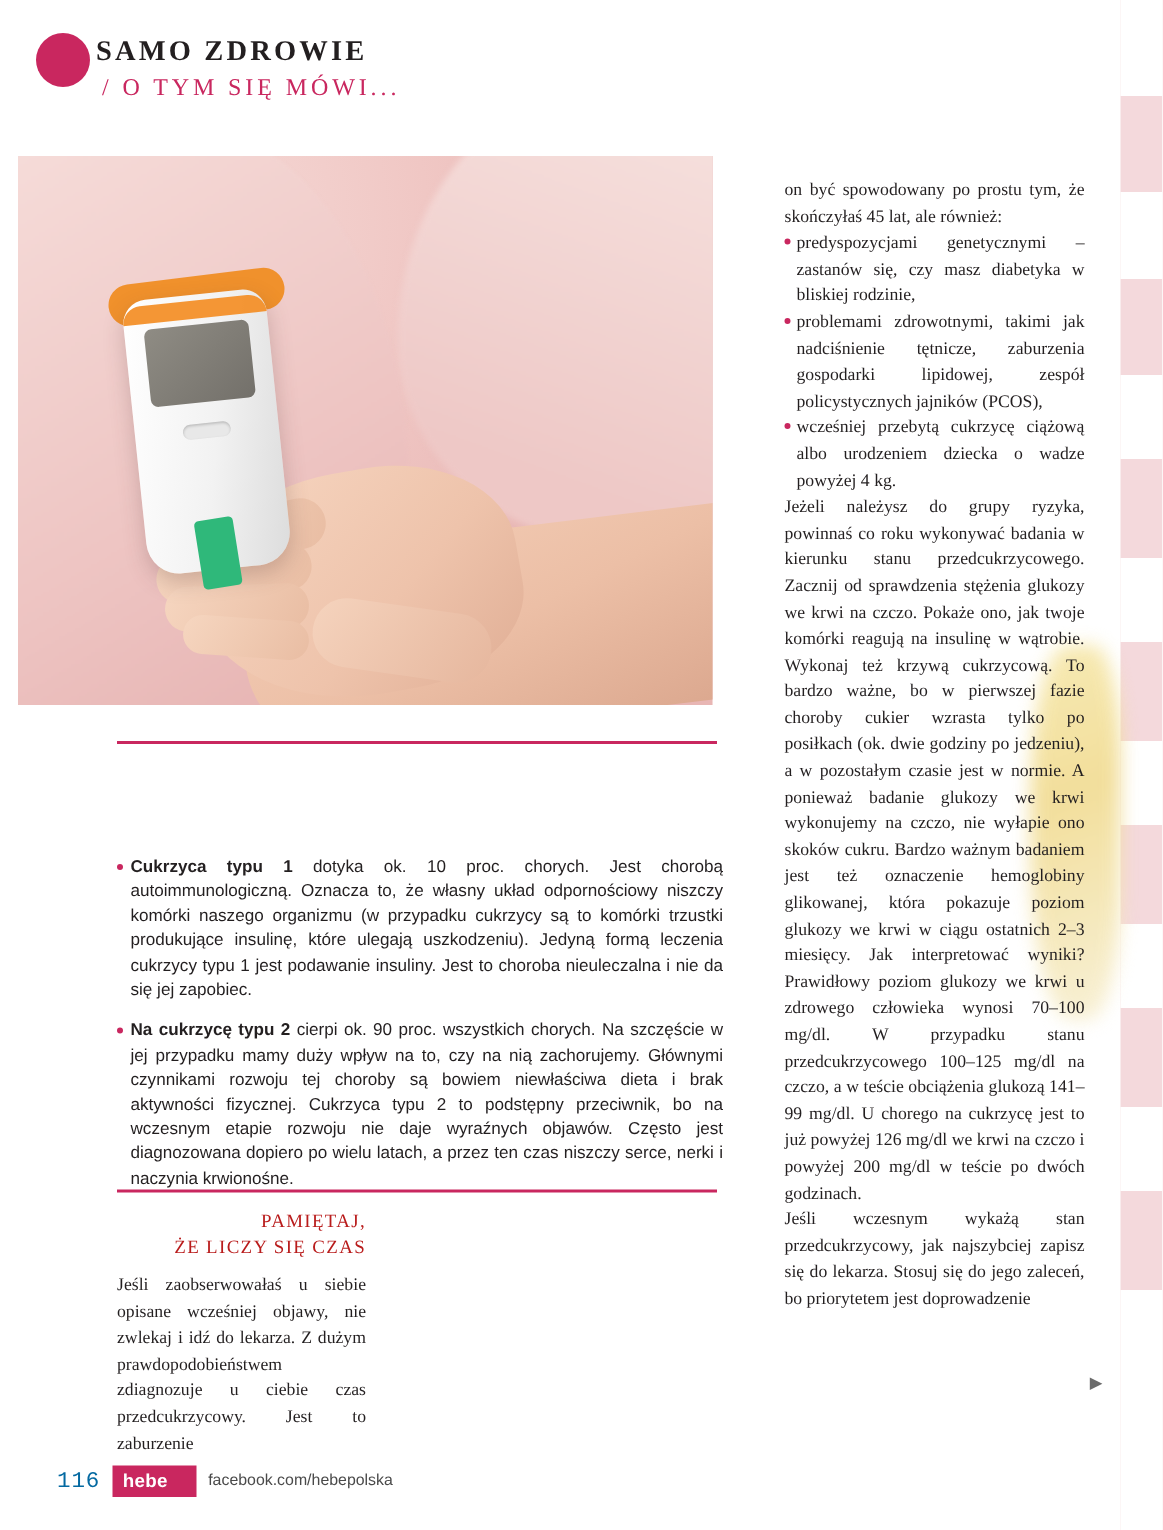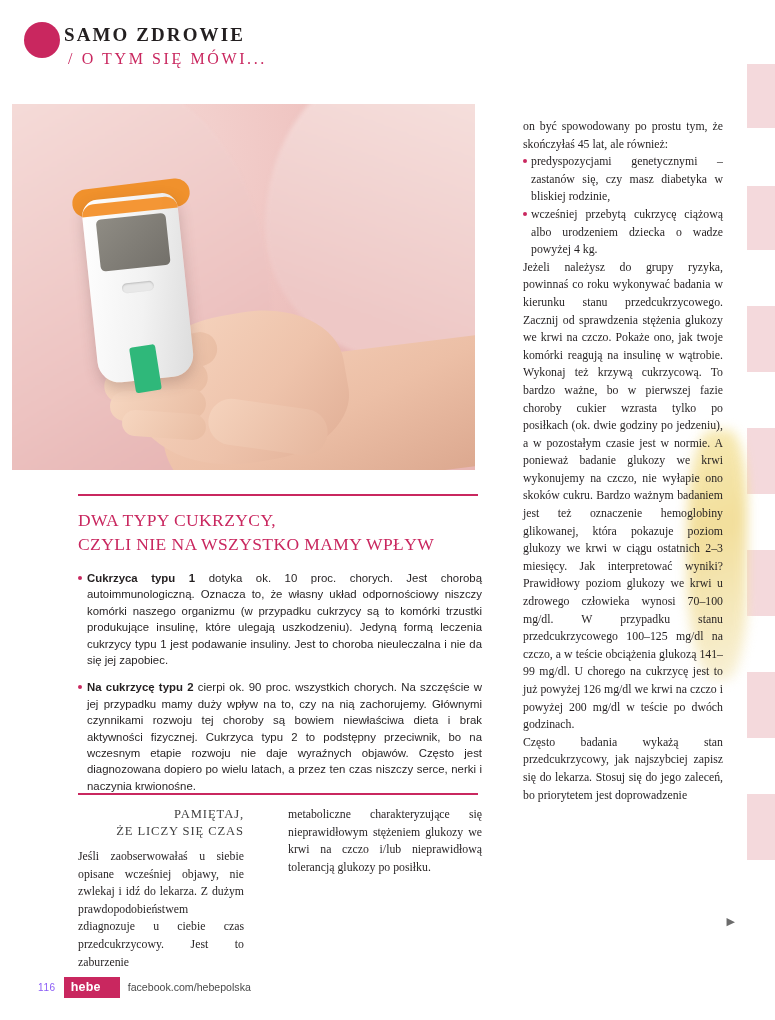--- a/index.html
+++ b/index.html
@@ -261,21 +261,21 @@
     background: #c9275f;
   }
 
   
   .sub-head {
     position: absolute;
     left: 78px;
     top: 806px;
     width: 166px;
     text-align: right;
-    color: #404040;
+    color: #b91c1c;
     font-family: "Liberation Serif", serif;
     font-size: 12.6px;
     line-height: 17px;
     letter-spacing: .9px;
   }
   .col-a {
     position: absolute;
     left: 78px;
     top: 848px;
     width: 166px;
@@ -332,23 +332,23 @@
   .footer {
     position: absolute;
     left: 38px;
     bottom: 22px;
     height: 22px;
     display: flex;
     align-items: center;
     gap: 8px;
   }
   .footer .pageno {
-    font-family: Liberation Sans, sans-serif;
-    font-size: 10px;
-    color: #8b5cf6;
+    font-family: Liberation Mono, monospace;
+    font-size: 15px;
+    color: #0369a1;
     letter-spacing: .6px;
   }
   .footer .brand {
     background: #c9275f;
     color: #fff;
     font-family: "Liberation Sans", sans-serif;
     font-size: 12.5px;
     font-weight: bold;
     padding: 3px 19px 4px 7px;
     letter-spacing: .2px;
@@ -407,59 +407,58 @@
       <div class="btn"></div>
       <div class="strip"></div>
     </div>
   </div>
 
   <div class="deco-fruit"></div>
 
   <div class="rule rule-1"></div>
   <div class="rule rule-2"></div>
 
-  <div class="lead-title">
-    <div>DWA TYPY CUKRZYCY,</div>
-    <div>CZYLI NIE NA WSZYSTKO MAMY WPŁYW</div>
-  </div>
 
   <div class="body-col">
     <p>
       <span class="bullet-dot"></span>
       <b>Cukrzyca typu 1</b><span> dotyka ok. 10 proc. chorych. Jest chorobą autoimmunologiczną. Oznacza to, że własny układ odpornościowy niszczy komórki naszego organizmu (w przypadku cukrzycy są to komórki trzustki produkujące insulinę, które ulegają uszkodzeniu). Jedyną formą leczenia cukrzycy typu 1 jest podawanie insuliny. Jest to choroba nieuleczalna i nie da się jej zapobiec.</span>
     </p>
     <p>
       <span class="bullet-dot"></span>
       <b>Na cukrzycę typu 2</b><span> cierpi ok. 90 proc. wszystkich chorych. Na szczęście w jej przypadku mamy duży wpływ na to, czy na nią zachorujemy. Głównymi czynnikami rozwoju tej choroby są bowiem niewłaściwa dieta i brak aktywności fizycznej. Cukrzyca typu 2 to podstępny przeciwnik, bo na wczesnym etapie rozwoju nie daje wyraźnych objawów. Często jest diagnozowana dopiero po wielu latach, a przez ten czas niszczy serce, nerki i naczynia krwionośne.</span>
     </p>
   </div>
 
   <div class="sub-head">
     <div>PAMIĘTAJ,</div>
     <div>ŻE LICZY SIĘ CZAS</div>
   </div>
   <div class="col-a">
     <p>Jeśli zaobserwowałaś u siebie opisane wcześniej objawy, nie zwlekaj i idź do lekarza. Z dużym prawdopodobieństwem zdiagnozuje u ciebie czas przedcukrzycowy. Jest to zaburzenie</p>
   </div>
   <div class="col-b">
-    <p>metaboliczne charakteryzujące się nieprawidłowym stężeniem glukozy we krwi na czczo i/lub nieprawidłową tolerancją glukozy po posiłku.</p>
   </div>
 
   <div class="right-col">
     <p>on być spowodowany po prostu tym, że skończyłaś 45 lat, ale również:</p>
     <p class="bul">
       <span class="bullet-dot"></span>
       <span>predyspozycjami genetycznymi – zastanów się, czy masz diabetyka w bliskiej rodzinie,</span>
     </p>
     <p class="bul">
       <span class="bullet-dot"></span>
+      <span>problemami zdrowotnymi, takimi jak nadciśnienie tętnicze, zaburzenia gospodarki lipidowej, zespół policystycznych jajników (PCOS),</span>
+    </p>
+    <p class="bul">
+      <span class="bullet-dot"></span>
       <span>wcześniej przebytą cukrzycę ciążową albo urodzeniem dziecka o wadze powyżej 4 kg.</span>
     </p>
     <p>Jeżeli należysz do grupy ryzyka, powinnaś co roku wykonywać badania w kierunku stanu przedcukrzycowego. Zacznij od sprawdzenia stężenia glukozy we krwi na czczo. Pokaże ono, jak twoje komórki reagują na insulinę w wątrobie. Wykonaj też krzywą cukrzycową. To bardzo ważne, bo w pierwszej fazie choroby cukier wzrasta tylko po posiłkach (ok. dwie godziny po jedzeniu), a w pozostałym czasie jest w normie. A ponieważ badanie glukozy we krwi wykonujemy na czczo, nie wyłapie ono skoków cukru. Bardzo ważnym badaniem jest też oznaczenie hemoglobiny glikowanej, która pokazuje poziom glukozy we krwi w ciągu ostatnich 2–3 miesięcy. Jak interpretować wyniki? Prawidłowy poziom glukozy we krwi u zdrowego człowieka wynosi 70–100 mg/dl. W przypadku stanu przedcukrzycowego 100–125 mg/dl na czczo, a w teście obciążenia glukozą 141–99 mg/dl. U chorego na cukrzycę jest to już powyżej 126 mg/dl we krwi na czczo i powyżej 200 mg/dl w teście po dwóch godzinach.</p>
-    <p>Często badania wykażą stan przedcukrzycowy, jak najszybciej zapisz się do lekarza. Stosuj się do jego zaleceń, bo priorytetem jest doprowadzenie</p>
+    <p>Jeśli wczesnym wykażą stan przedcukrzycowy, jak najszybciej zapisz się do lekarza. Stosuj się do jego zaleceń, bo priorytetem jest doprowadzenie</p>
   </div>
 
   <div class="page-arrow">▶</div>
 
   <div class="footer">
     <span class="pageno">116</span>
     <span class="brand">hebe</span>
     <span class="fb">facebook.com/hebepolska</span>
   </div>
 

